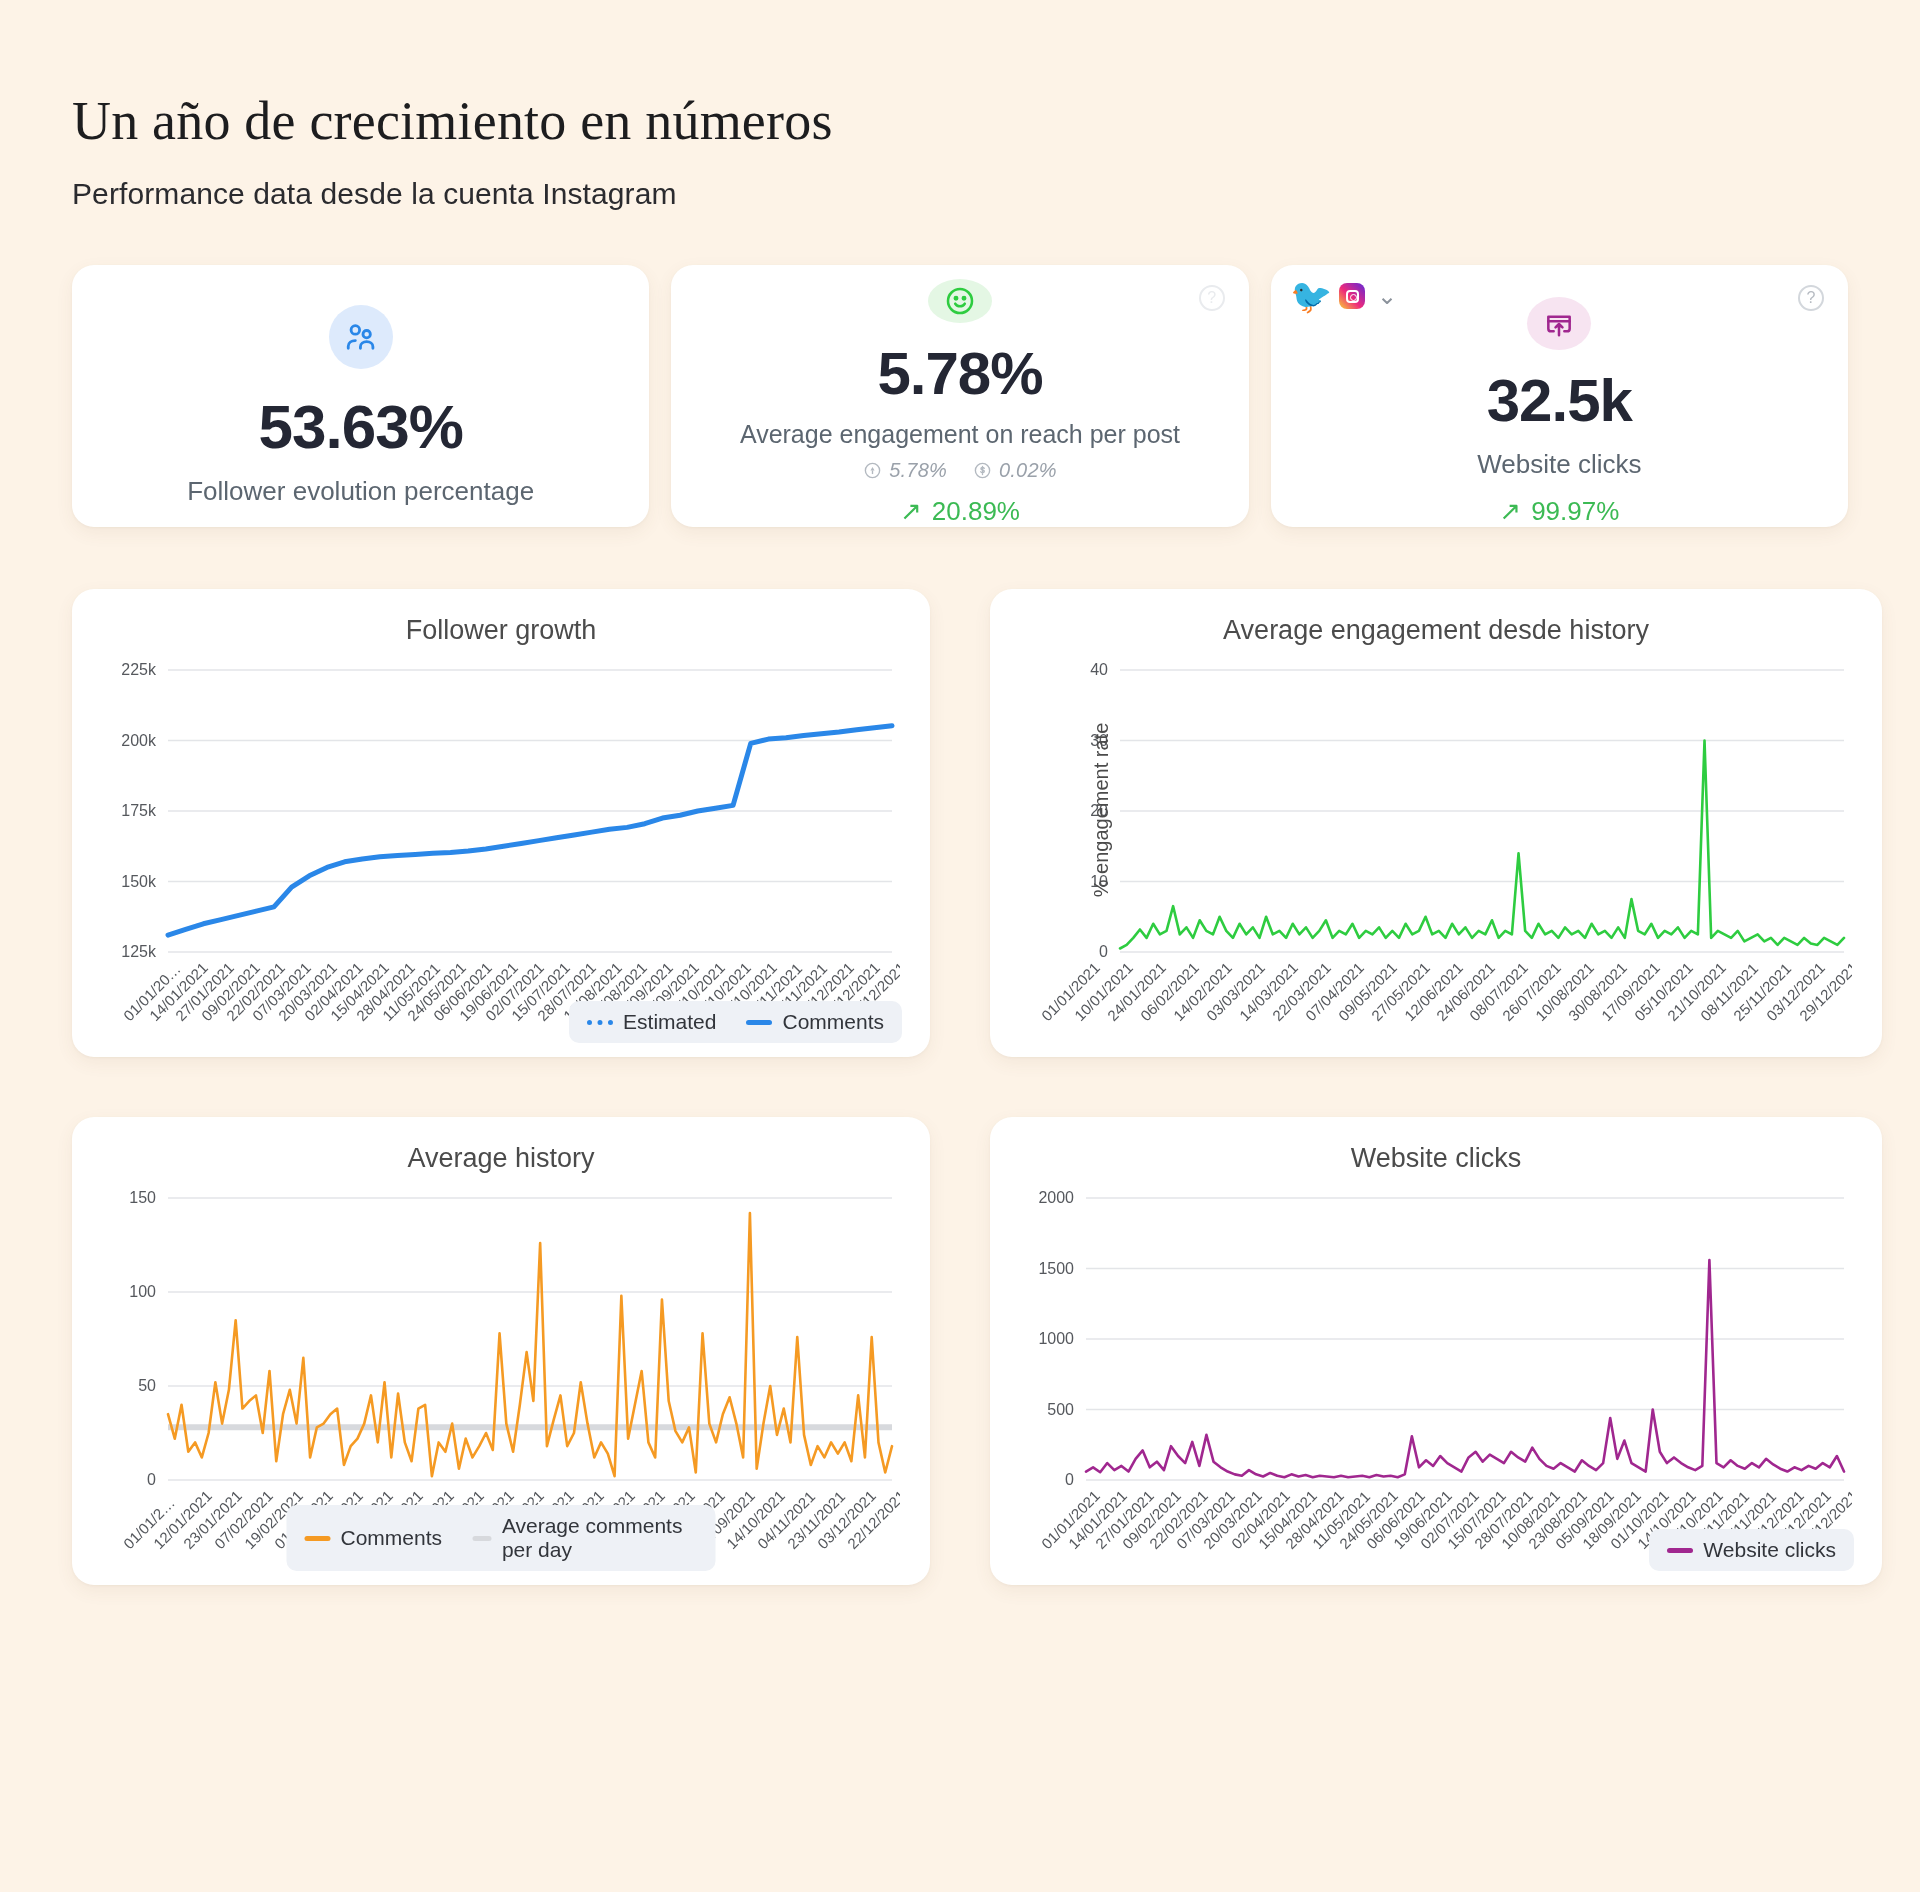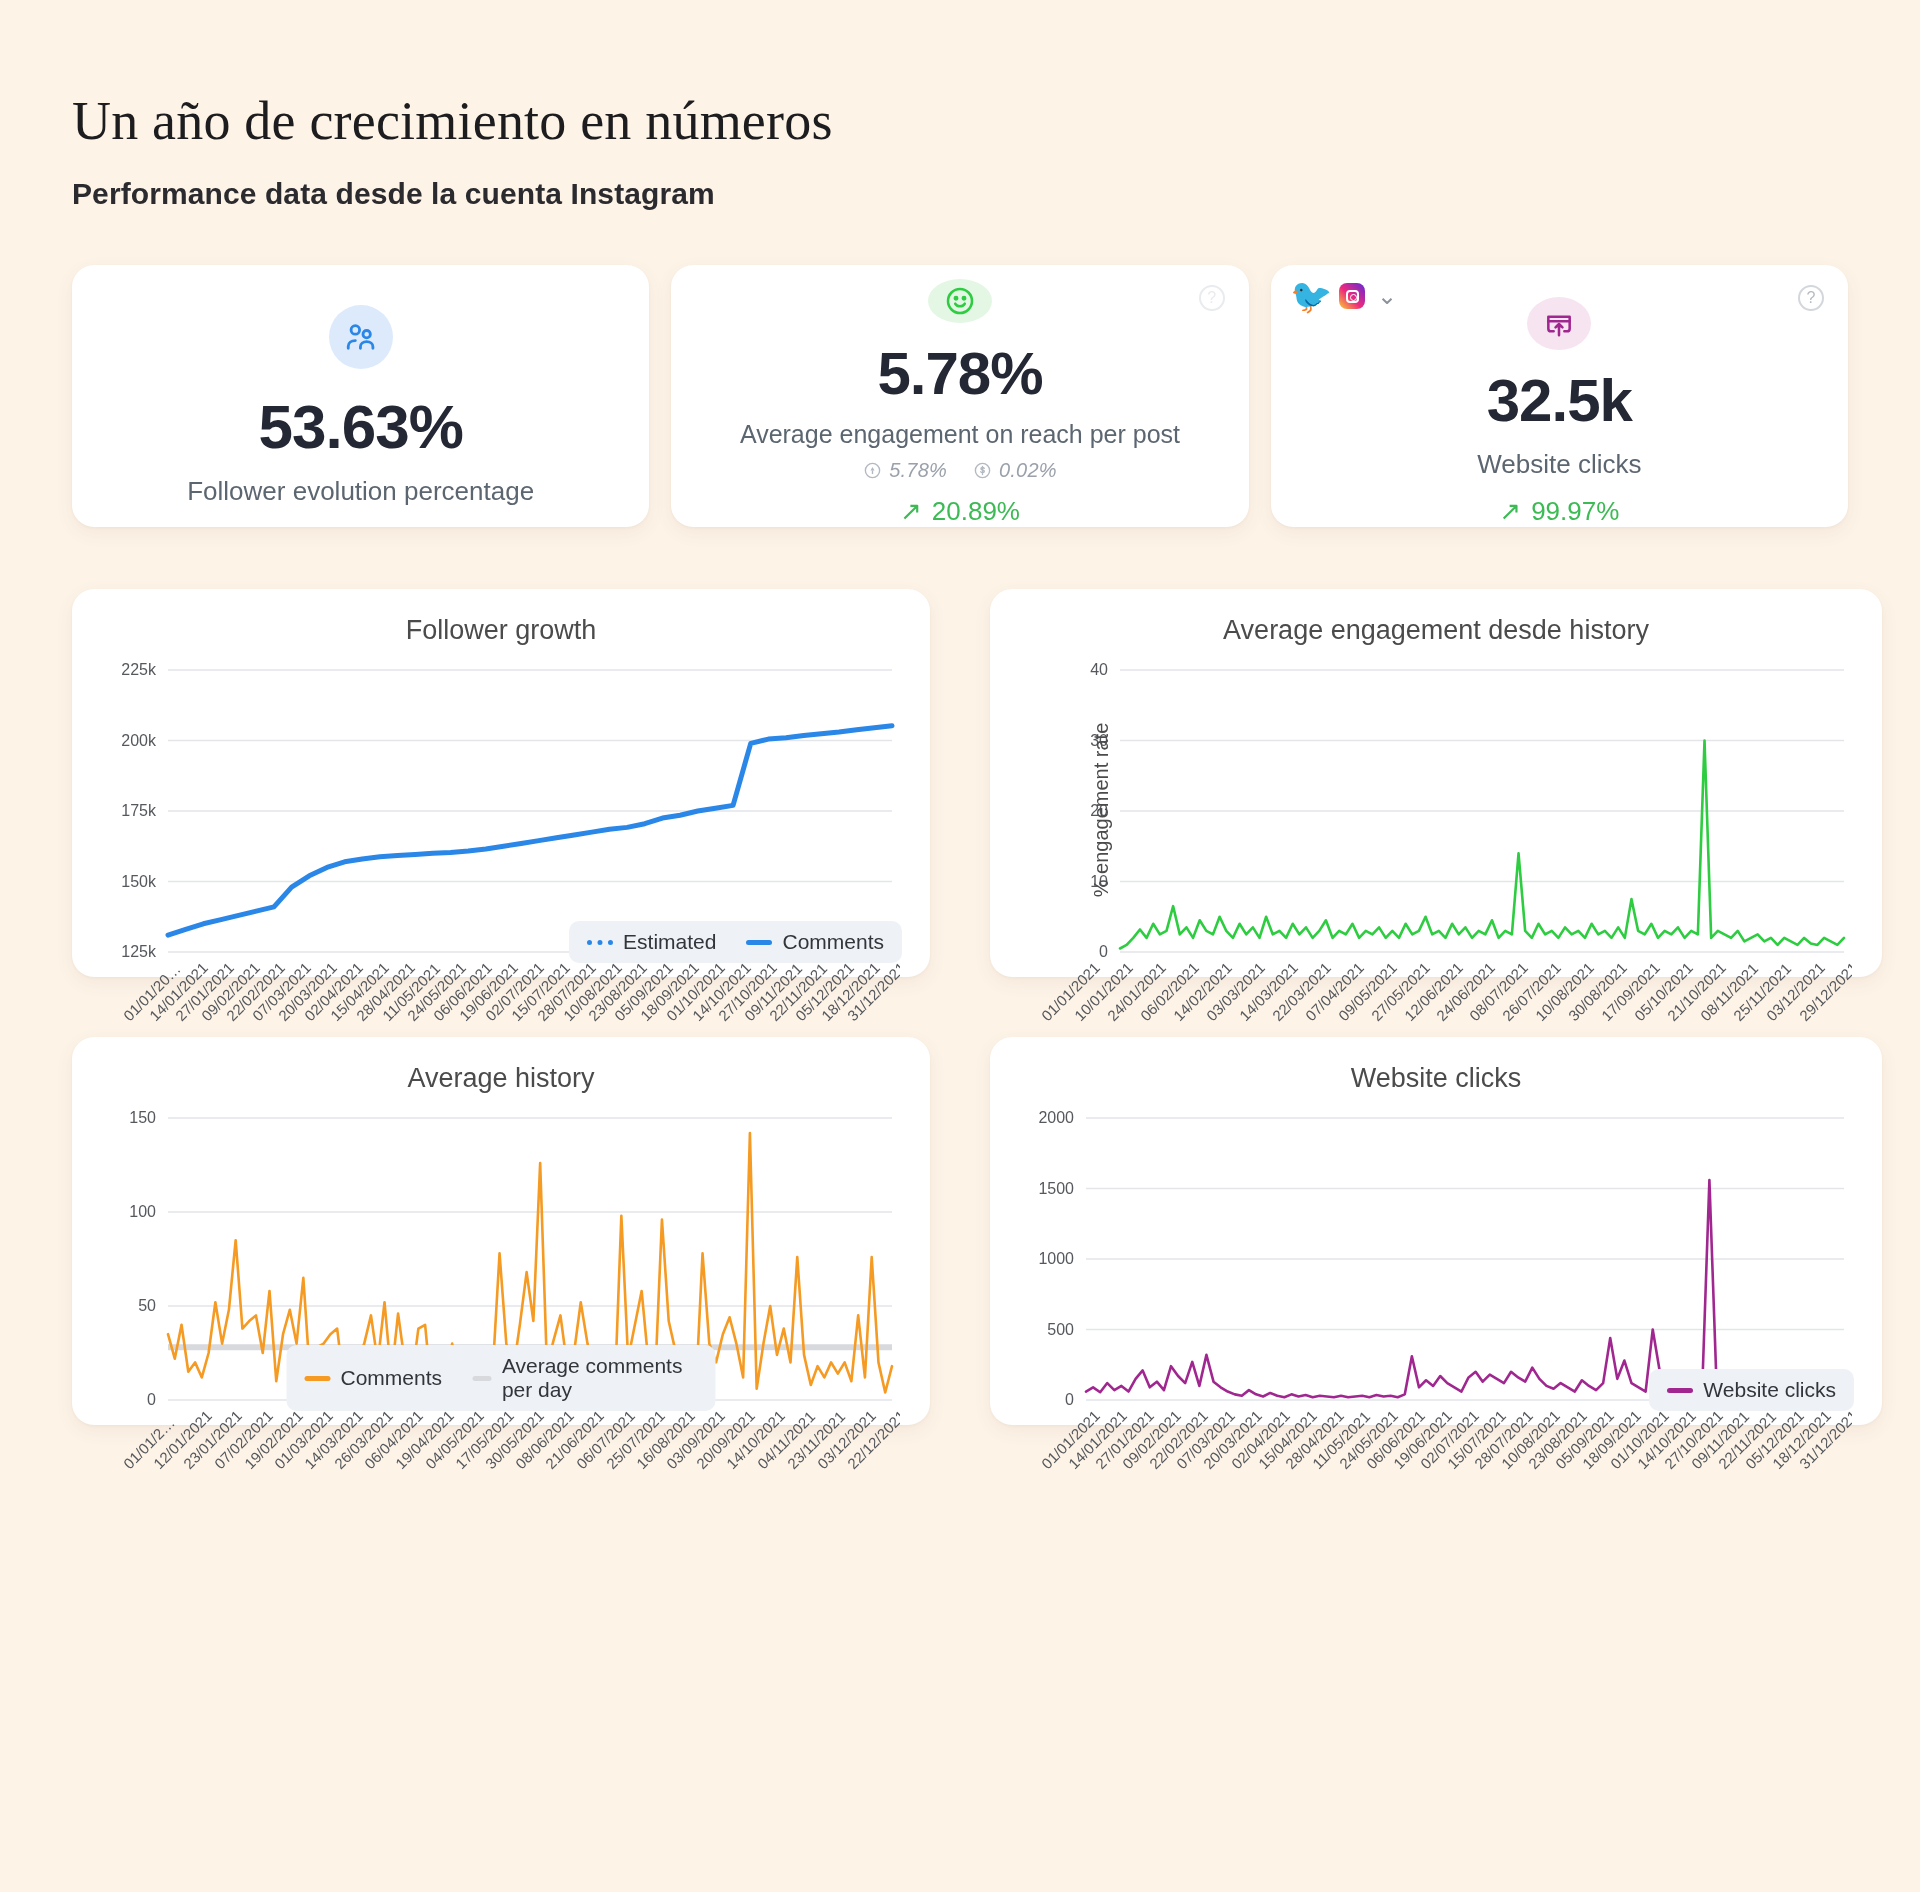--- a/index.html
+++ b/index.html
@@ -11,21 +11,21 @@
   }
   .page { position: relative; width: 1920px; height: 1892px; padding: 0 72px; }
 
   
   .page-title {
     font-family: "Liberation Serif", serif;
     font-size: 54px; font-weight: 400; color: #1d1d1f;
     letter-spacing: .2px; padding-top: 92px; line-height: 1.1;
   }
   .page-subtitle {
-    font-size: 30px; color: #2b2b2f; font-weight: 700;
+    font-size: 30px; color: #2b2b2f; font-weight: 400;
     margin-top: 26px; letter-spacing: .1px;
   }
 
   
   .kpi-row { display: flex; gap: 22px; margin-top: 54px; }
   .kpi-card {
     position: relative; flex: 1; background: #ffffff;
     border-radius: 22px; height: 262px;
     box-shadow: 0 6px 18px rgba(120, 90, 50, .07), 0 1px 3px rgba(120,90,50,.05);
     display: flex; flex-direction: column; align-items: center;
@@ -90,21 +90,21 @@
     border-radius: 50%; top: 2px; left: 2px;
   }
   .chev { color: #8b929b; font-size: 24px; margin-left: 6px; }
 
   
   .chart-grid {
     display: grid; grid-template-columns: 1fr 1fr;
     gap: 60px 60px; margin-top: 62px;
   }
   .chart-card {
-    background: #fff; border-radius: 22px; height: 388px;
+    background: #fff; border-radius: 22px; height: 468px;
     box-shadow: 0 6px 18px rgba(120, 90, 50, .07), 0 1px 3px rgba(120,90,50,.05);
     position: relative; padding: 26px 30px 14px 30px;
   }
   .chart-title {
     text-align: center; font-size: 27px; color: #4b4b4b; font-weight: 400;
   }
   .plot-wrap { position: relative; width: 100%; height: 300px; margin-top: 14px; }
   .plot-wrap.with-ylab { padding-left: 34px; }
   .ylab-rot {
     position: absolute; left: -6px; top: 50%;

